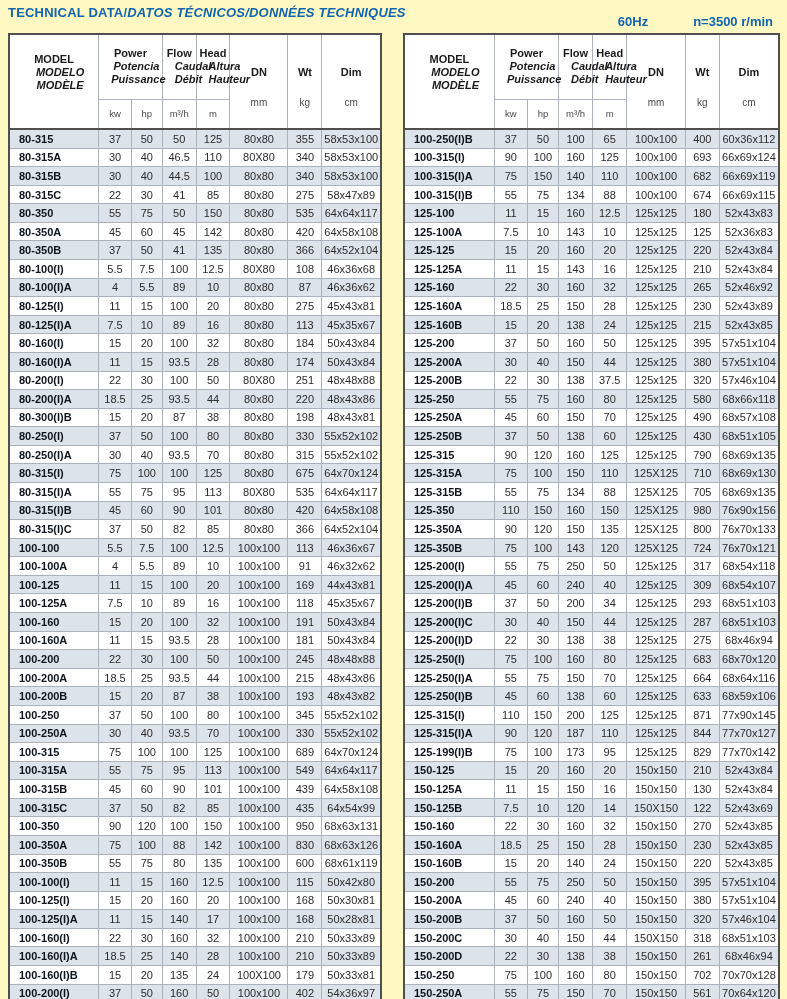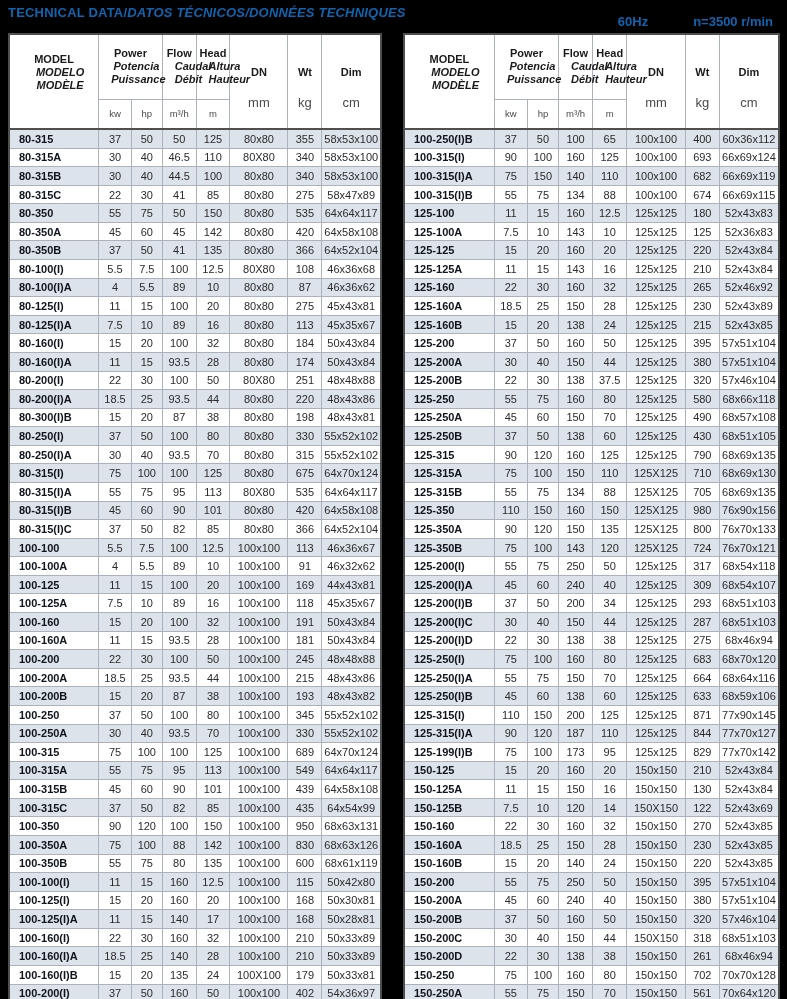--- a/index.html
+++ b/index.html
@@ -1,16 +1,16 @@
 <!DOCTYPE html>
 <html style="--accent: #1164af; --row_shade: #dce3eb; --border_dark: #4f4f4f; --border_light: #abb2bb;"><head>
 <meta charset="utf-8">
 <style>
   html,body{margin:0;padding:0;background:#ffffff;}
-  #page{position:relative;width:787px;height:999px;background:#000000;overflow:hidden;
+  #page{position:relative;width:787px;height:999px;background:#fef9c3;overflow:hidden;
         font-family:"Liberation Sans",sans-serif;-webkit-font-smoothing:antialiased;}
 
   
   .page-title{position:absolute;top:5px;left:8px;font-size:13px;font-weight:bold;
               color:var(--accent,#1164af);letter-spacing:.2px;white-space:nowrap;}
   .page-title .it{font-style:italic;}
   .freq-block{position:absolute;top:14px;right:14px;display:flex;gap:45px;
               font-size:13px;font-weight:bold;color:var(--accent,#1164af);white-space:nowrap;}
   .watermark{position:absolute;font-size:56px;font-weight:bold;color:#828c98;opacity:0.055;
              transform:rotate(-18deg);pointer-events:none;white-space:nowrap;}
@@ -35,21 +35,21 @@
   thead th{padding:0;background:#fff;font-size:11px;color:#1a1a1a;vertical-align:middle;}
   thead tr.h-labels{height:42px;}
   thead tr.h-units{height:19px;}
   thead{border-bottom:2px solid var(--border_dark,#4f4f4f);}
   .hlbl{line-height:13px;font-weight:bold;text-align:center;}
   .hlbl .it{font-style:italic;margin-left:12px;}
   .unit{font-size:9.5px;font-weight:normal;color:#4a4a4a;text-align:center;}
   th.span2{padding:16px;}
   th.span2 .lbl-area{height:42px;display:flex;align-items:center;justify-content:center;}
   th.span2 .unit-area{height:19px;display:flex;align-items:center;justify-content:center;
-                      font-size:13px;font-weight:normal;color:#4a4a4a;}
+                      font-size:10px;font-weight:normal;color:#4a4a4a;}
 
   tbody td{height:17.59px;padding:0 2px;font-size:11px;color:#2b2b2b;
            text-align:center;vertical-align:middle;white-space:nowrap;overflow:hidden;}
   tbody td.c0{text-align:left;padding-left:9px;font-weight:bold;color:#10141c;font-size:11px;}
   tbody tr:nth-child(odd){background:var(--row_shade,#dce3eb);}
   tbody tr:nth-child(even){background:#ffffff;}
 </style>
 </head>
 <body>
 

